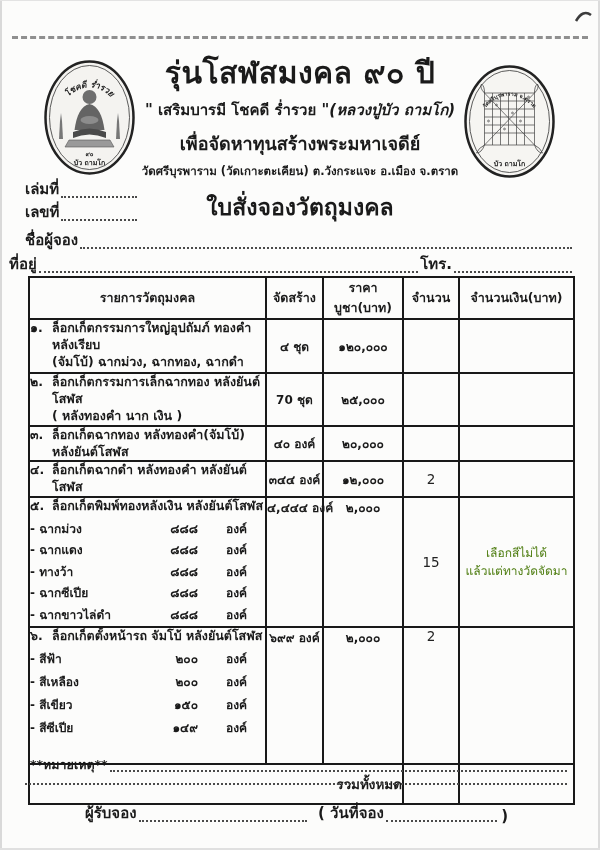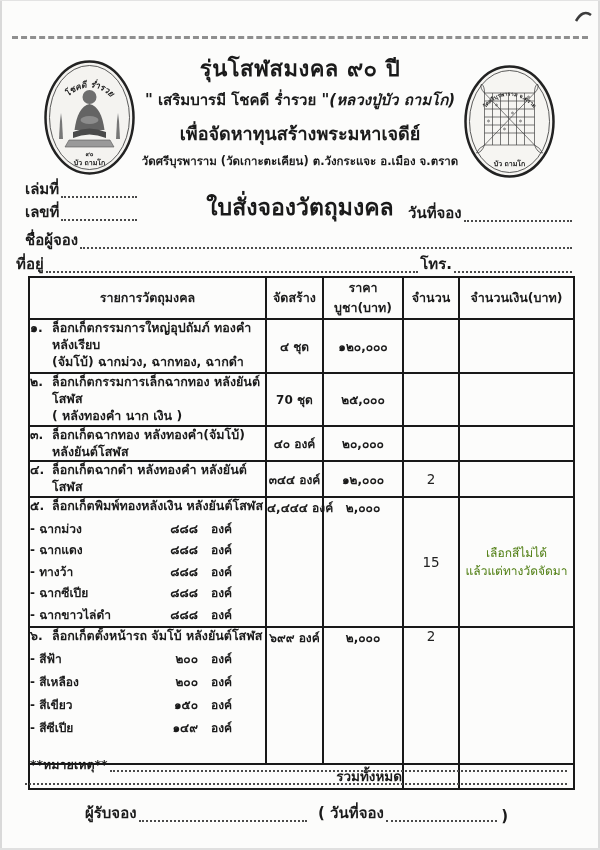--- a/index.html
+++ b/index.html
@@ -9,63 +9,63 @@
   .edge-r{position:absolute;right:0;top:0;bottom:0;width:2px;background:#dcdcdc;}
   .edge-t{position:absolute;left:0;top:0;right:0;height:1px;background:#e3e3e3;}
   .edge-b{position:absolute;left:0;bottom:0;right:0;height:2px;background:#e0e0e0;}
   .tear{position:absolute;left:12px;right:12px;top:36px;border-top:3px dashed #8f8f8f;height:0;}
   .smudge{position:absolute;left:574px;top:8px;}
 
   
   .seal-left{position:absolute;left:43px;top:59px;width:93px;height:117px;}
   .seal-right{position:absolute;left:463px;top:64px;width:93px;height:115px;}
   .header-text{position:absolute;left:128px;top:56px;width:344px;text-align:center;}
-  .title{font-size:22px;font-weight:bold;line-height:1.15;letter-spacing:0.5px;}
+  .title{font-size:30px;font-weight:bold;line-height:1.15;letter-spacing:0.5px;}
   .subtitle{font-size:15px;font-weight:bold;margin-top:7px;white-space:nowrap;}
   .subtitle .paren{font-style:italic;}
   .purpose{font-size:18px;font-weight:bold;margin-top:7px;}
   .temple{font-size:11.5px;font-weight:bold;margin-top:4px;white-space:nowrap;}
 
   
   .fld{position:absolute;display:flex;align-items:flex-end;font-size:15px;font-weight:bold;}
   .fld .dots{flex:1;border-bottom:2px dotted #4a4a4a;margin:0 0 3px 2px;height:10px;}
   .fld .dots.fix{flex:none;}
   .f-book{left:25px;top:177px;width:112px;}
   .f-no{left:25px;top:200px;width:112px;}
   .form-title{position:absolute;left:150px;right:150px;top:189px;text-align:center;font-size:23px;font-weight:bold;}
   .f-date{left:408px;top:201px;right:28px;}
   .f-name{left:25px;top:228px;right:28px;}
-  .f-addr{left:16px;top:252px;right:28px;}
+  .f-addr{left:9px;top:252px;right:28px;}
   .f-addr .phone{margin-left:2px;}
 
   
   .tbl{position:absolute;left:28px;top:276px;width:545px;border-collapse:collapse;table-layout:fixed;}
   .tbl th,.tbl td{border:2px solid #191919;padding:0;vertical-align:middle;}
   .tbl th{font-size:12.5px;font-weight:bold;height:24px;text-align:center;}
   .c-desc{padding:4px 4px 4px 8px;font-size:12.5px;font-weight:bold;line-height:1.35;}
   .item-line{display:flex;}
   .item-no{flex:none;width:22px;}
   .item-text{flex:1;}
   .desc2{padding-left:22px;}
   .c-made,.c-price{text-align:center;font-size:12px;font-weight:bold;white-space:nowrap;}
   .v-top{vertical-align:top !important;}
   .pt5{padding-top:5px;}
   .subs{margin-top:3px;}
   .sub{display:flex;align-items:center;font-size:12px;font-weight:bold;}
   .r5 .sub{height:21.5px;}
   .r6 .sub{height:23px;}
   .sub-name{flex:none;width:128px;}
   .sub-count{flex:none;width:40px;text-align:right;}
-  .sub-unit{padding-left:13px;}
+  .sub-unit{padding-left:28px;}
   .c-qty{text-align:center;font-size:13.5px;font-weight:normal;color:#222;}
   .qty-top{vertical-align:top !important;padding-top:38px;}
   .c-amt{text-align:center;}
   .amt-note{font-size:12px;font-weight:normal;line-height:1.5;color:#4d7c0f;text-align:center;}
   .r1{height:54px;} .r2{height:43px;} .r3{height:25px;} .r4{height:24px;}
-  .r5{height:129px;} .r6{height:137px;} .rt{height:25px;margin-top:36px;}
+  .r5{height:129px;} .r6{height:137px;} .rt{height:40px;margin-top:36px;}
   .total-cell{text-align:right;padding-right:10px;font-size:13.5px;font-weight:bold;}
 
   
   .f-note{left:30px;top:755px;right:33px;font-size:12.5px;}
   .note2{position:absolute;left:25px;top:783px;right:33px;border-bottom:2px dotted #4a4a4a;height:0;}
   .f-recv{left:85px;top:801px;width:222px;}
   .f-rdate{left:318px;top:801px;width:190px;}
   .f-rdate .close{margin-left:4px;font-weight:bold;}
   svg text{font-family:"DejaVu Sans","Liberation Sans",sans-serif;}
 </style>
@@ -149,24 +149,20 @@
 
   <div class="fld f-book">
     <span>เล่มที่</span>
       <span class="dots"></span>
   </div>
   <div class="fld f-no">
     <span>เลขที่</span>
       <span class="dots"></span>
   </div>
   <div class="form-title">ใบสั่งจองวัตถุมงคล</div>
-  <div class="fld f-date">
-    <span>วันที่จอง</span>
-      <span class="dots"></span>
-  </div>
   <div class="fld f-name">
     <span>ชื่อผู้จอง</span>
       <span class="dots"></span>
   </div>
   <div class="fld f-addr">
     <span>ที่อยู่</span>
       <span class="dots"></span>
       <span class="phone">โทร.</span>
       <span class="dots fix" style="width:118px"></span>
   </div>

